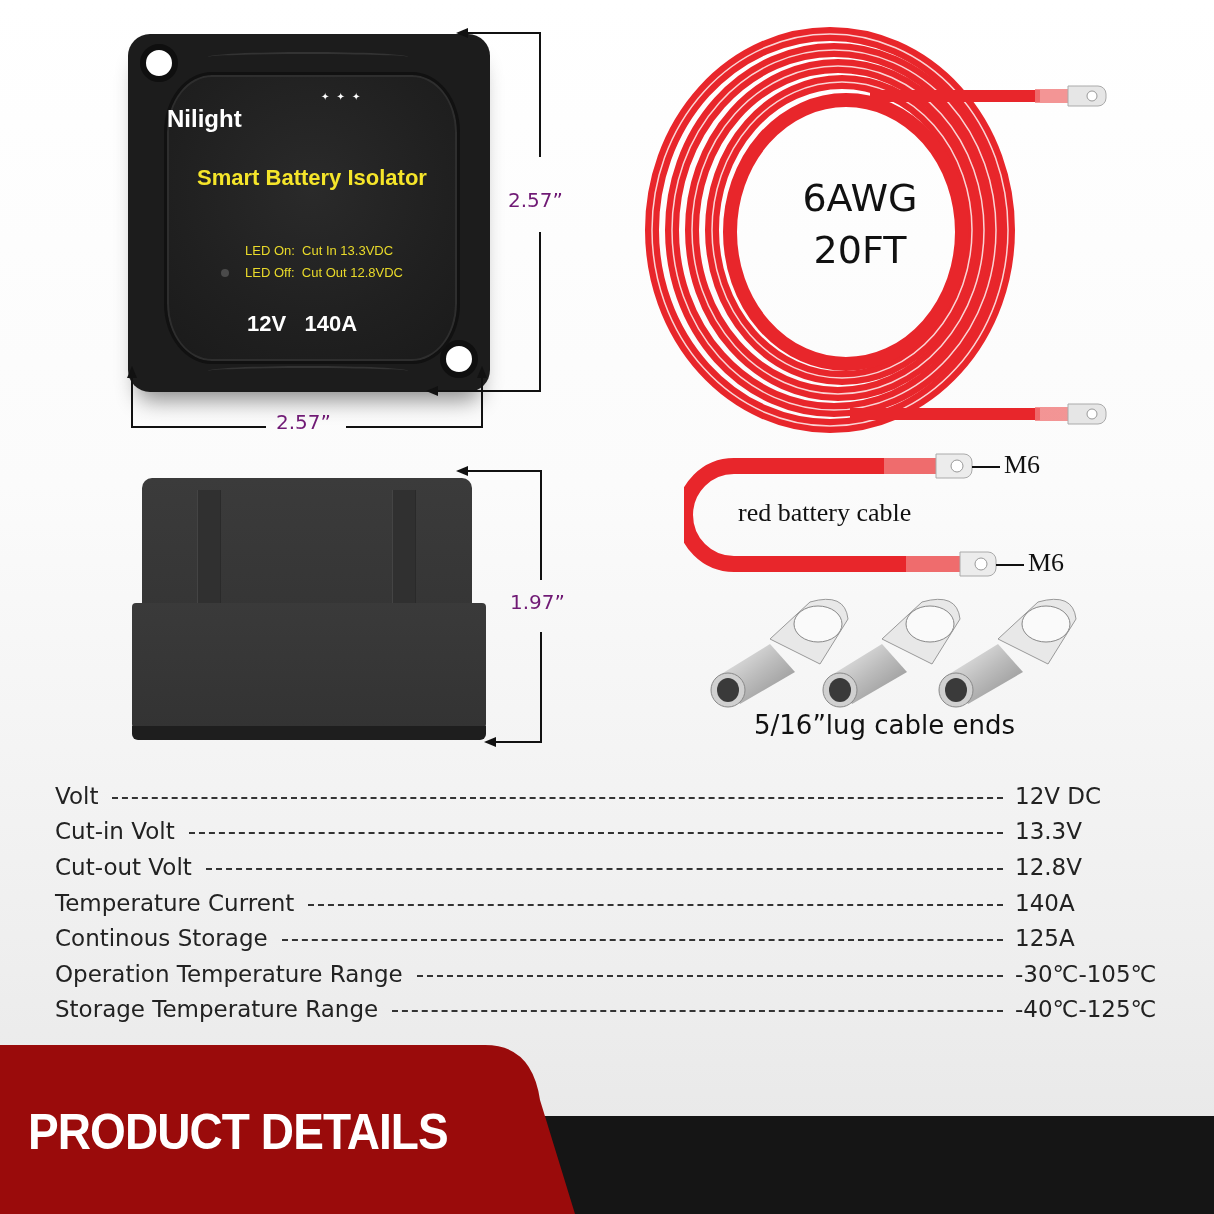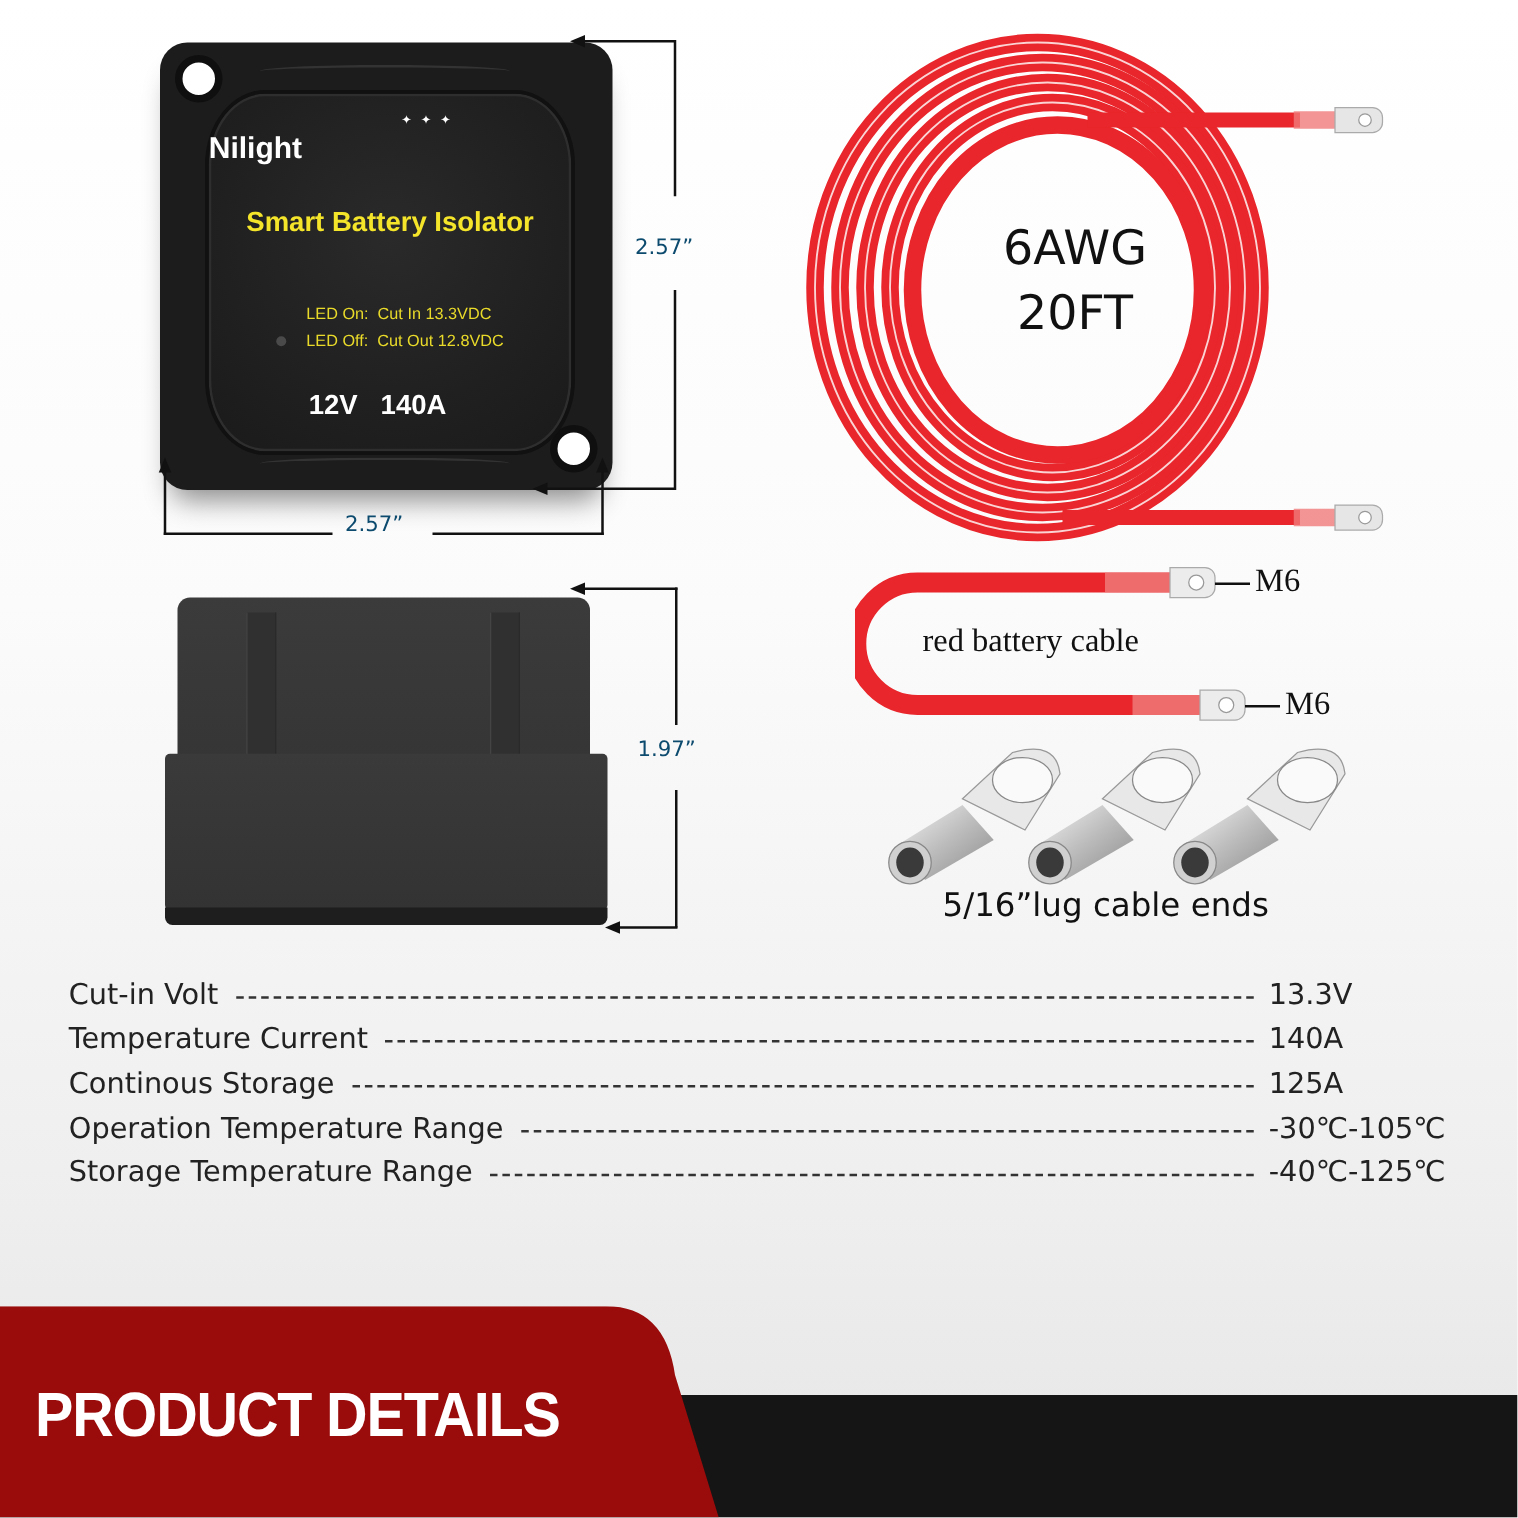--- a/index.html
+++ b/index.html
@@ -44,21 +44,21 @@
       font-family: "Liberation Sans", sans-serif; font-size: 13px; white-space: pre;
     }
     .led-dot { position: absolute; left: 54px; top: 194px; width: 8px; height: 8px; border-radius: 50%; background: #4a4a4a; }
     .rating {
       position: absolute; left: 80px; top: 236px; color: #fff;
       font-family: "Liberation Sans", sans-serif; font-weight: bold; font-size: 22px; white-space: pre;
     }
 
     
     .dim-line { position: absolute; background: #111; }
-    .dim-label { position: absolute; font-family: "DejaVu Sans", sans-serif; font-size: 17px; color: #0c4a6e; background: transparent; }
+    .dim-label { position: absolute; font-family: "DejaVu Sans", sans-serif; font-size: 20px; color: #701a75; background: transparent; }
     .arrow-l { position: absolute; width: 0; height: 0; border-top: 5px solid transparent; border-bottom: 5px solid transparent; border-right: 12px solid #111; }
     .arrow-u { position: absolute; width: 0; height: 0; border-left: 5px solid transparent; border-right: 5px solid transparent; border-bottom: 12px solid #111; }
 
     
     .side-body {
       left: 132px; top: 468px; width: 354px; height: 270px;
     }
     .side-top {
       position: absolute; left: 10px; top: 10px; width: 330px; height: 140px;
       background: linear-gradient(180deg, #3b3b3b, #353535);
@@ -230,23 +230,33 @@
     <ellipse cx="118" cy="30" rx="24" ry="18" fill="#fafafa" stroke="#888"></ellipse>
     <path d="M18 82 L70 50 L95 78 L40 110 Z" fill="url(#metal)"></path>
     <ellipse cx="28" cy="96" rx="17" ry="17" fill="#d0d0d0" stroke="#888"></ellipse>
     <ellipse cx="28" cy="96" rx="11" ry="12" fill="#3a3a3a"></ellipse>
   </g>
 </svg>
 <div class="lug-caption">5/16”lug cable ends</div>
 
 <div class="specs">
   <div class="spec-row">
+    <span class="spec-label">Volt</span>
+    <span class="spec-dots"></span>
+    <span class="spec-value">12V DC</span>
+  </div>
+  <div class="spec-row">
     <span class="spec-label">Cut-in Volt</span>
     <span class="spec-dots"></span>
     <span class="spec-value">13.3V</span>
+  </div>
+  <div class="spec-row">
+    <span class="spec-label">Cut-out Volt</span>
+    <span class="spec-dots"></span>
+    <span class="spec-value">12.8V</span>
   </div>
   <div class="spec-row">
     <span class="spec-label">Temperature Current</span>
     <span class="spec-dots"></span>
     <span class="spec-value">140A</span>
   </div>
   <div class="spec-row">
     <span class="spec-label">Continous Storage</span>
     <span class="spec-dots"></span>
     <span class="spec-value">125A</span>

